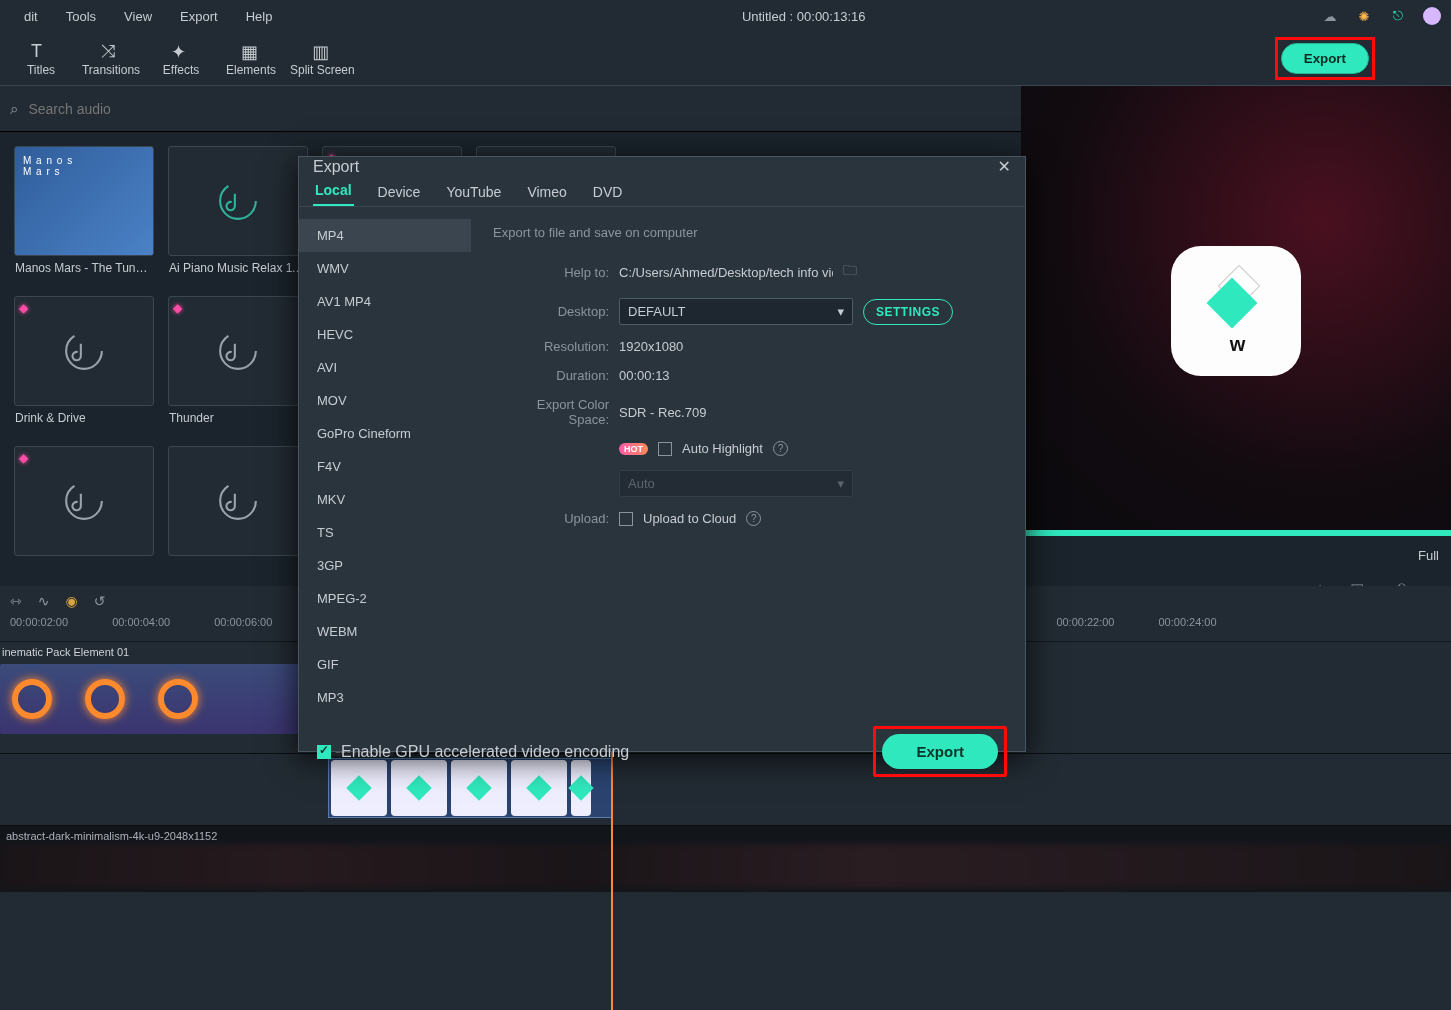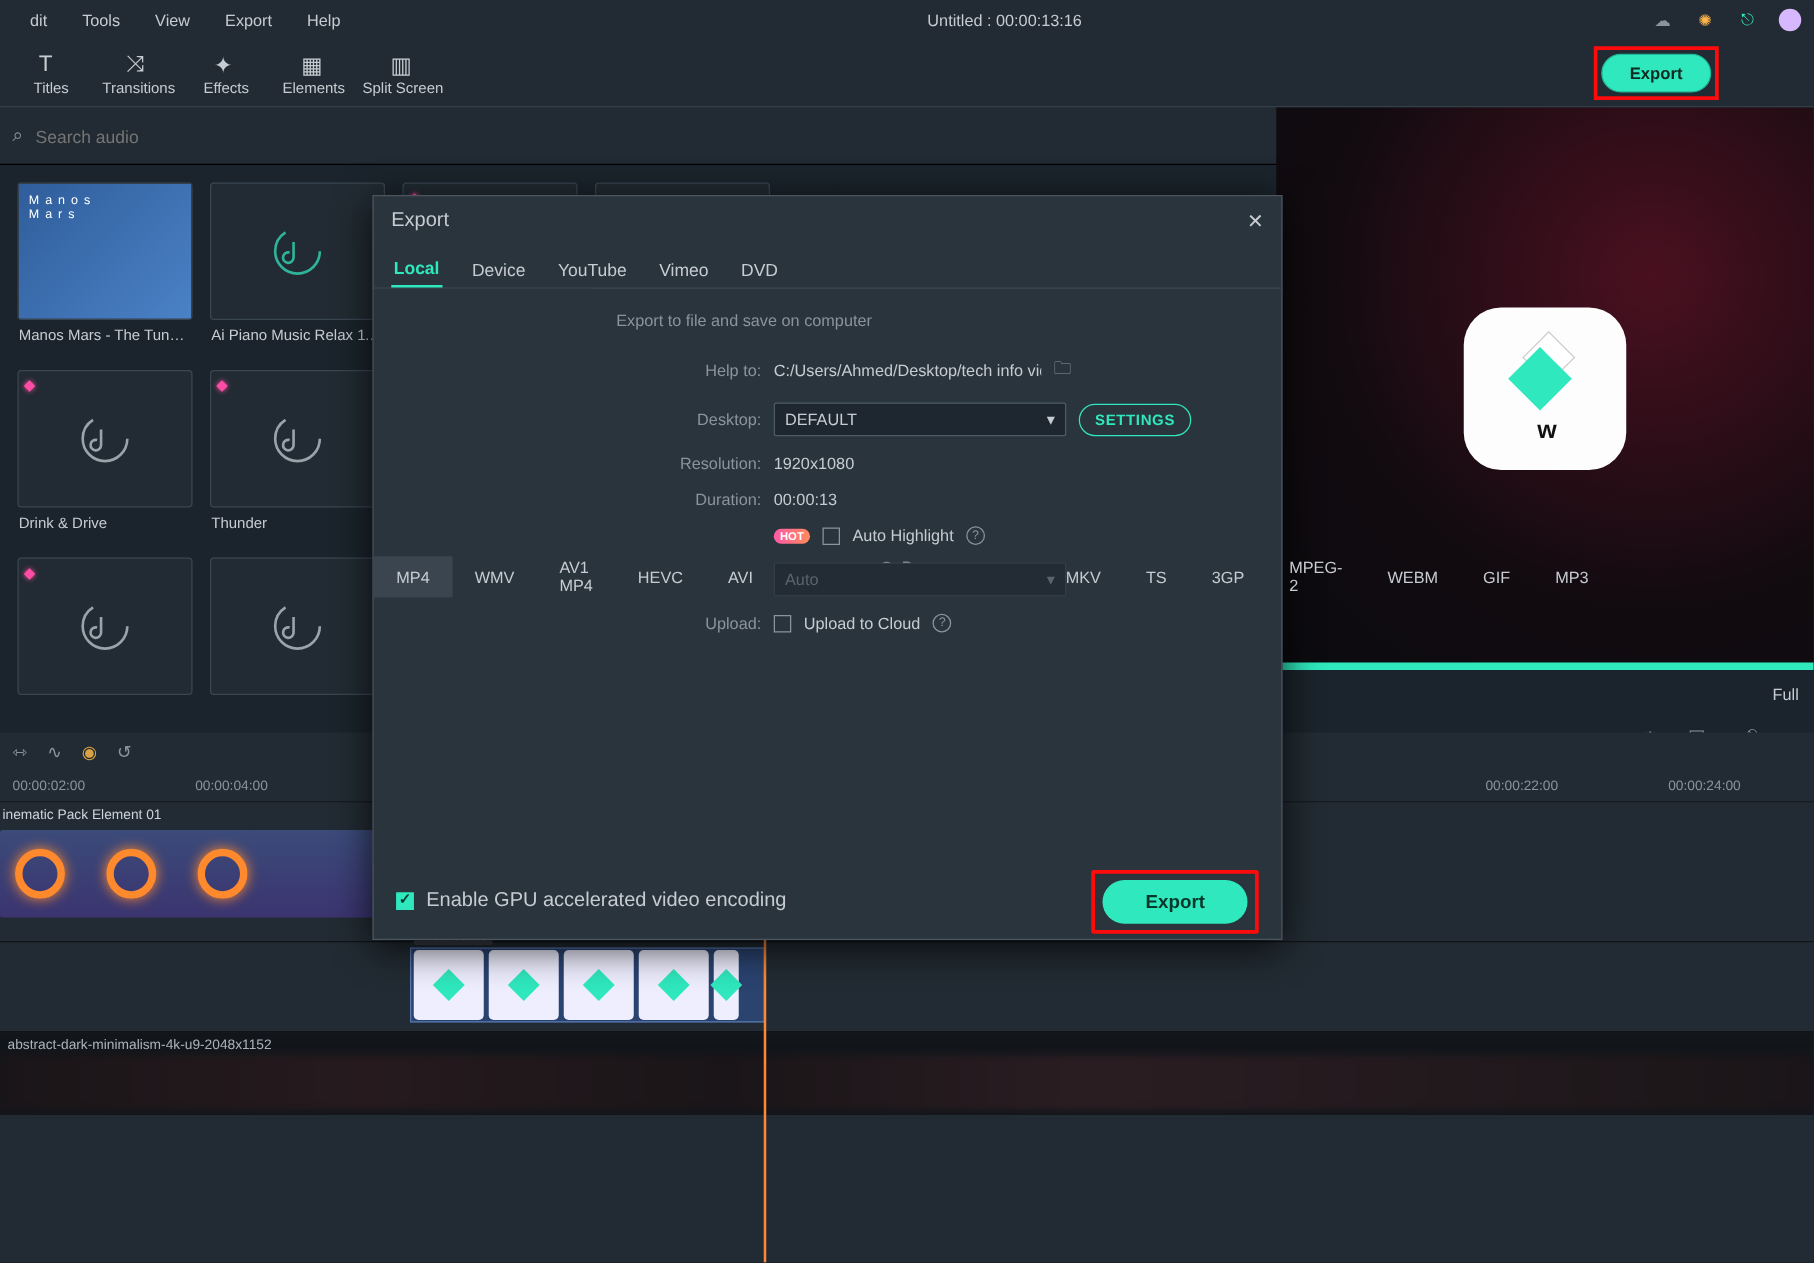--- a/index.html
+++ b/index.html
@@ -47,42 +47,42 @@
   .tile .caption{position:absolute;bottom:-20px;left:0;width:100%;font-size:12px;white-space:nowrap;overflow:hidden;text-overflow:ellipsis;color:var(--text);}
   .gem{position:absolute;top:4px;left:4px;color:#ff4da6;font-size:12px;filter:drop-shadow(0 0 2px #ff4da6);}
   
   .preview-panel{position:absolute;right:0;top:86px;width:430px;height:450px;background:radial-gradient(circle at 70% 30%, #4a1020 0%, #120b10 60%, #0b0b0f 100%);display:flex;align-items:center;justify-content:center;}
   .preview-logo{width:130px;height:130px;background:#fdfdfd;border-radius:30px;display:flex;flex-direction:column;align-items:center;justify-content:center;gap:6px;}
   .preview-logo .w{font-weight:900;color:#121212;font-size:20px;letter-spacing:-3px;}
   .preview-bar{position:absolute;bottom:0;left:-4px;right:0;height:6px;background:var(--accent);}
   
   .timeline-bar{position:absolute;bottom:0;left:0;right:0;height:424px;background:var(--bg1);}
   .timeline-icons{height:30px;display:flex;align-items:center;gap:16px;padding:0 10px;font-size:14px;color:var(--text-dim);}
-  .ruler{height:26px;background:var(--bg1);font-size:11px;color:var(--text-dim);display:flex;align-items:center;gap:88px;padding-left:10px;border-bottom:1px solid #0007;}
+  .ruler{height:26px;background:var(--bg1);font-size:11px;color:var(--text-dim);display:flex;align-items:flex-start;gap:44px;padding-left:10px;border-bottom:1px solid #0007;}
   .track{height:100px;background:var(--bg1);border-bottom:1px solid #000a;position:relative;}
   .clip-cine{position:absolute;top:22px;left:0;height:70px;width:312px;background:linear-gradient(180deg,#3b4b7a,#3b3470);border-radius:2px;display:flex;align-items:center;gap:33px;padding:0 12px;}
   .clip-cine .label{position:absolute;top:-18px;left:2px;font-size:11px;color:#cfd3da;}
   .ring{width:40px;height:40px;border-radius:50%;border:6px solid #ff8a2e;box-shadow:0 0 10px #ff8a2e;}
   .clip-vid{position:absolute;top:4px;left:328px;height:60px;width:284px;background:#2a436f;display:flex;align-items:center;gap:4px;padding:2px;border:1px solid #5a7ab0;}
   .clip-vid .thumb{width:56px;height:56px;background:#eef;border-radius:4px;display:flex;align-items:center;justify-content:center;}
   .mini-diamond{width:18px;height:18px;background:var(--accent);transform:rotate(45deg);}
   .clip-vid .res-badge{position:absolute;top:-16px;left:2px;font-size:10px;background:#3a3f48;padding:1px 4px;border-radius:2px;}
   .track-dark{height:66px;background:#12161b;}
   .track-dark .label{font-size:11px;color:#aeb3ba;padding:3px 6px;}
   .playhead{position:absolute;left:611px;top:0;bottom:0;width:2px;background:#ff8838;pointer-events:none;}
   .playhead::before{content:"";position:absolute;top:-2px;left:-6px;width:14px;height:10px;background:#ff8838;clip-path:polygon(0 0,100% 0,50% 100%);}
 
   
   .modal{position:absolute;top:156px;left:298px;width:728px;height:596px;background:var(--bg2);border:1px solid #4a5560;box-shadow:0 6px 30px #000c;display:flex;flex-direction:column;}
   .modal-titlebar{height:40px;display:flex;align-items:center;justify-content:space-between;padding:0 14px;color:var(--text);}
   .modal-tabs{height:34px;display:flex;align-items:flex-end;gap:22px;padding:0 14px;border-bottom:1px solid var(--border);font-size:14px;}
   .modal-tabs .tab{padding:6px 2px;color:var(--text);cursor:pointer;}
   .modal-tabs .tab.active{color:var(--accent);border-bottom:2px solid var(--accent);font-weight:600;}
   .modal-body{flex:1;display:flex;}
-  .format-list{width:172px;background:var(--bg2);padding:12px 0;display:flex;flex-direction:row;align-items:center;}
+  .format-list{width:172px;background:var(--bg2);padding:12px 0;display:flex;flex-direction:column;}
   .format-list .fmt{padding:9px 18px;font-size:13px;color:var(--text);cursor:pointer;}
   .format-list .fmt.sel{background:var(--bg4);}
   .form-area{flex:1;padding:18px 22px;font-size:13px;color:var(--text-dim);}
   .form-row{display:flex;align-items:center;margin-bottom:14px;gap:10px;}
   .form-row .lbl{width:116px;text-align:right;color:var(--text-dim);}
   .form-row .val{color:var(--text);}
   .input,.select{background:#1e2730;border:1px solid #4d5b67;color:#9fcfe5;padding:5px 8px;font-size:13px;border-radius:2px;}
   .name-input{width:244px;color:#aee1ff;}
   .name-input-wrap{position:relative;display:flex;align-items:center;}
   .name-sel{background:#3a6aa8;color:#fff;padding:1px 2px;}
@@ -376,20 +376,24 @@
       </div>
 
       <div class="form-row">
           <span class="lbl">Resolution:</span>
           <span class="val">1920x1080</span>
         </div>
       <div class="form-row">
           <span class="lbl">Duration:</span>
           <span class="val">00:00:13</span>
         </div>
+      <div class="form-row">
+          <span class="lbl">Export Color Space:</span>
+          <span class="val">SDR - Rec.709</span>
+        </div>
 
       <div class="form-row">
         <span class="lbl"></span>
         <span class="hot-badge">HOT</span>
         <span class="checkbox"></span>
         <span class="val">Auto Highlight</span>
         <span class="help-ico">?</span>
       </div>
       <div class="form-row">
         <span class="lbl"></span>

